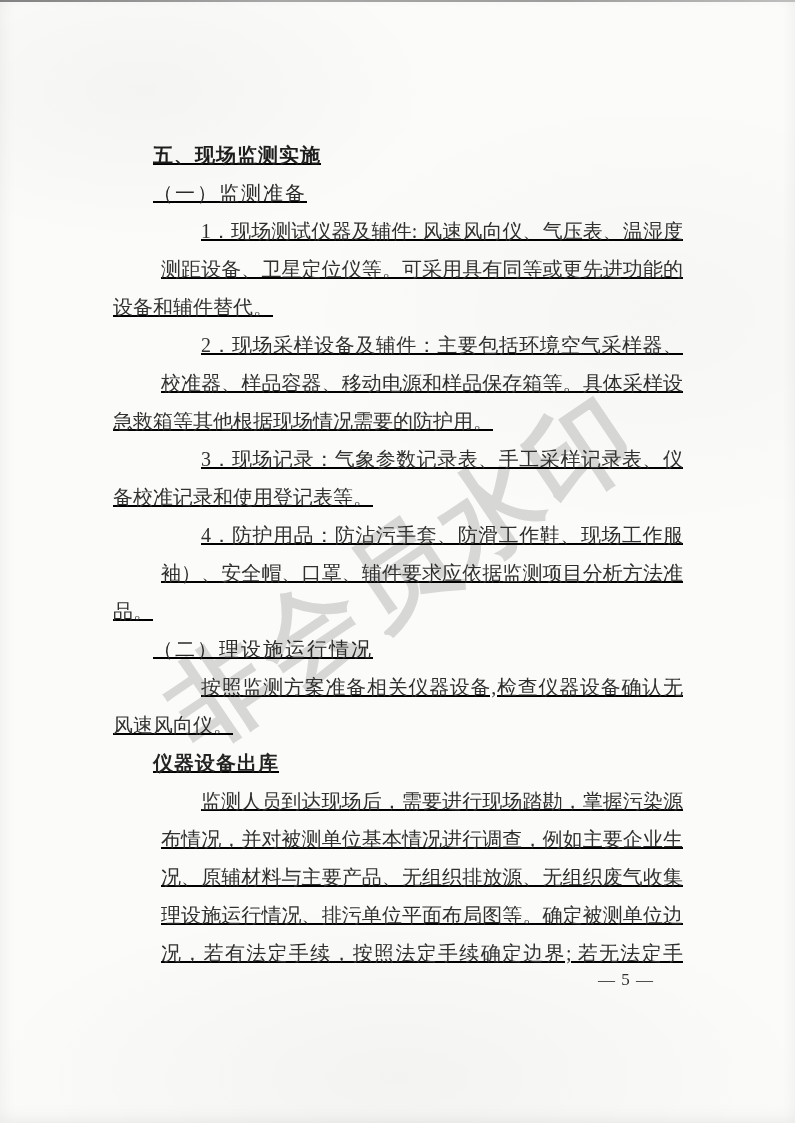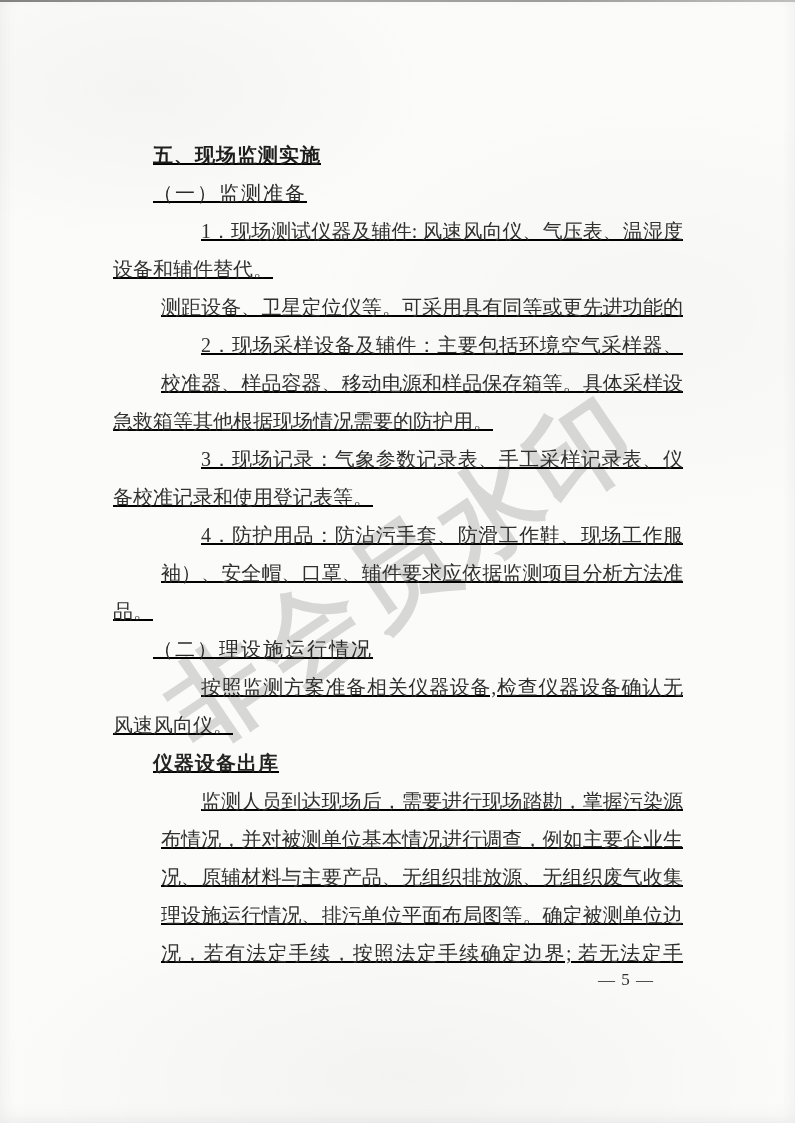--- a/index.html
+++ b/index.html
@@ -99,22 +99,22 @@
 
 <div class="page">
   <div class="edge-top"></div>
 
   <div class="watermark">非会员水印</div>
 
   <div class="content">
     <div class="line h1 indent">五、现场监测实施</div>
     <div class="line sub indent">（一）监测准备</div>
     <div class="line indent fill">1．现场测试仪器及辅件: 风速风向仪、气压表、温湿度仪、</div>
+    <div class="line fill">测距设备、卫星定位仪等。可采用具有同等或更先进功能的测试</div>
     <div class="line">设备和辅件替代。</div>
-    <div class="line fill">测距设备、卫星定位仪等。可采用具有同等或更先进功能的测试</div>
     <div class="line indent fill">2．现场采样设备及辅件：主要包括环境空气采样器、流量</div>
     <div class="line fill">校准器、样品容器、移动电源和样品保存箱等。具体采样设备及</div>
     <div class="line">急救箱等其他根据现场情况需要的防护用。</div>
     <div class="line indent fill">3．现场记录：气象参数记录表、手工采样记录表、仪器设</div>
     <div class="line">备校准记录和使用登记表等。</div>
     <div class="line indent fill">4．防护用品：防沾污手套、防滑工作鞋、现场工作服（长</div>
     <div class="line fill">袖）、安全帽、口罩、辅件要求应依据监测项目分析方法准备</div>
     <div class="line">品。</div>
     <div class="line sub indent">（二）理设施运行情况</div>
     <div class="line indent fill">按照监测方案准备相关仪器设备,检查仪器设备确认无误后,</div>

